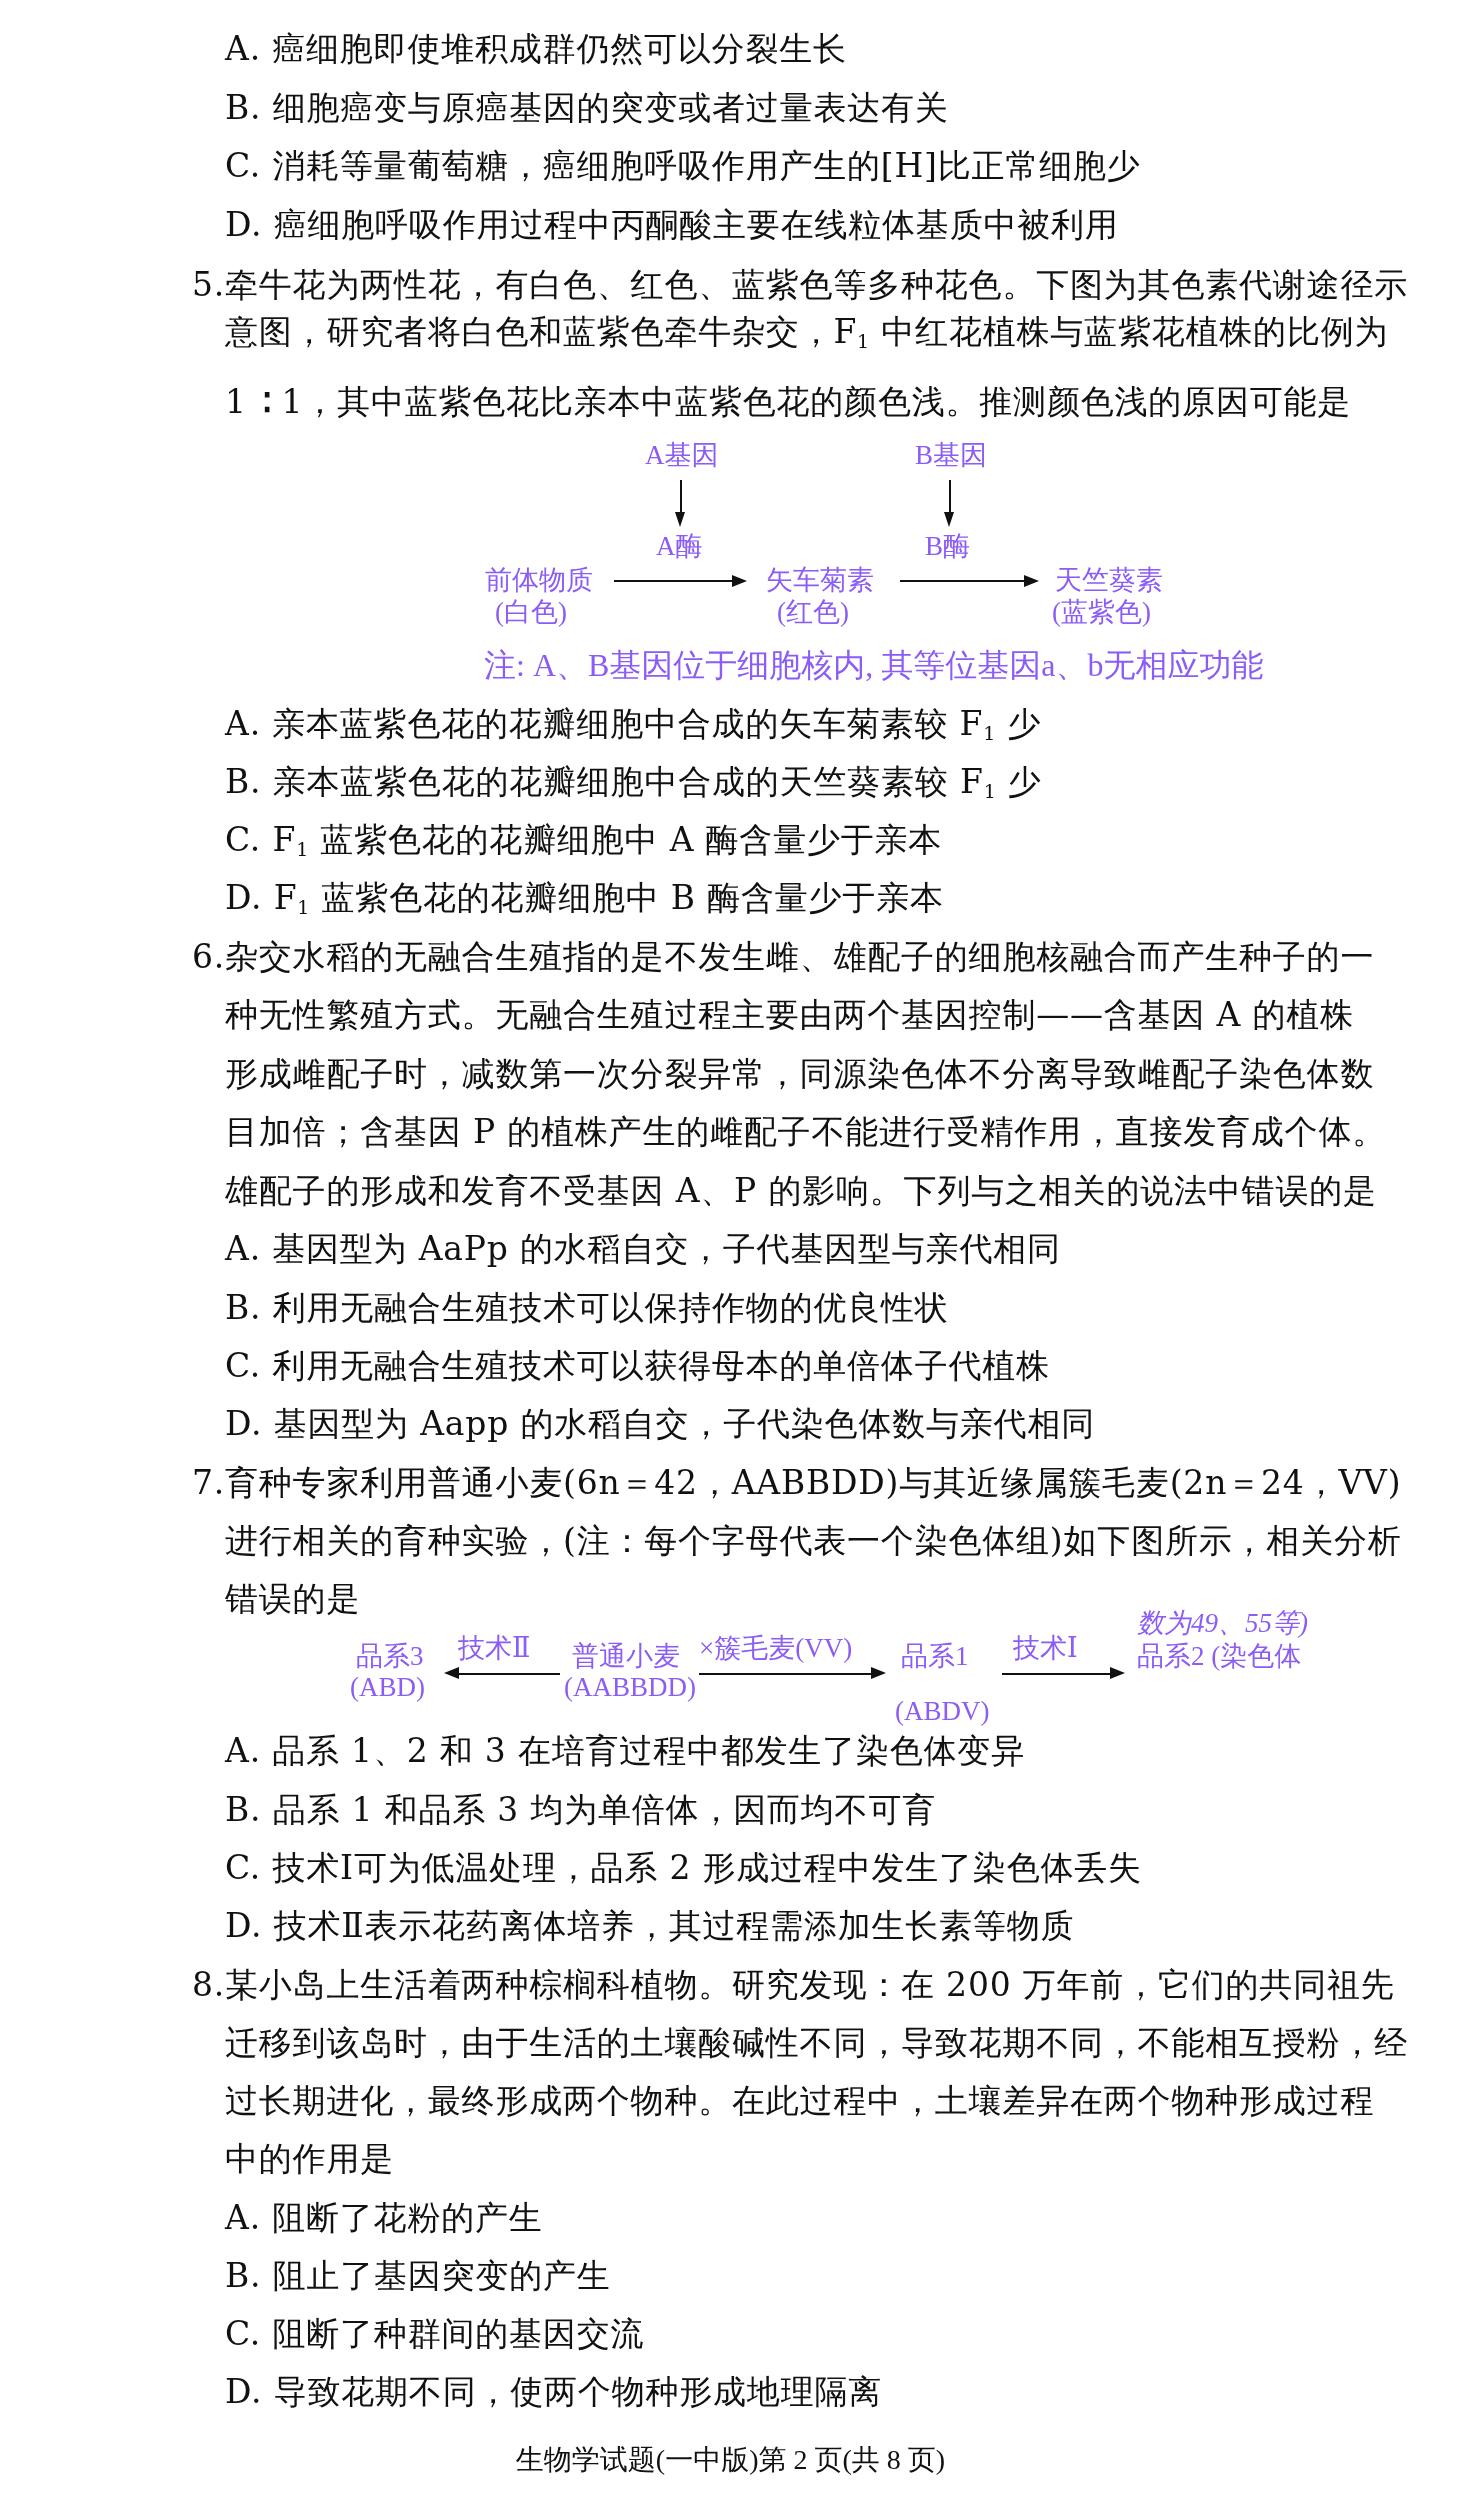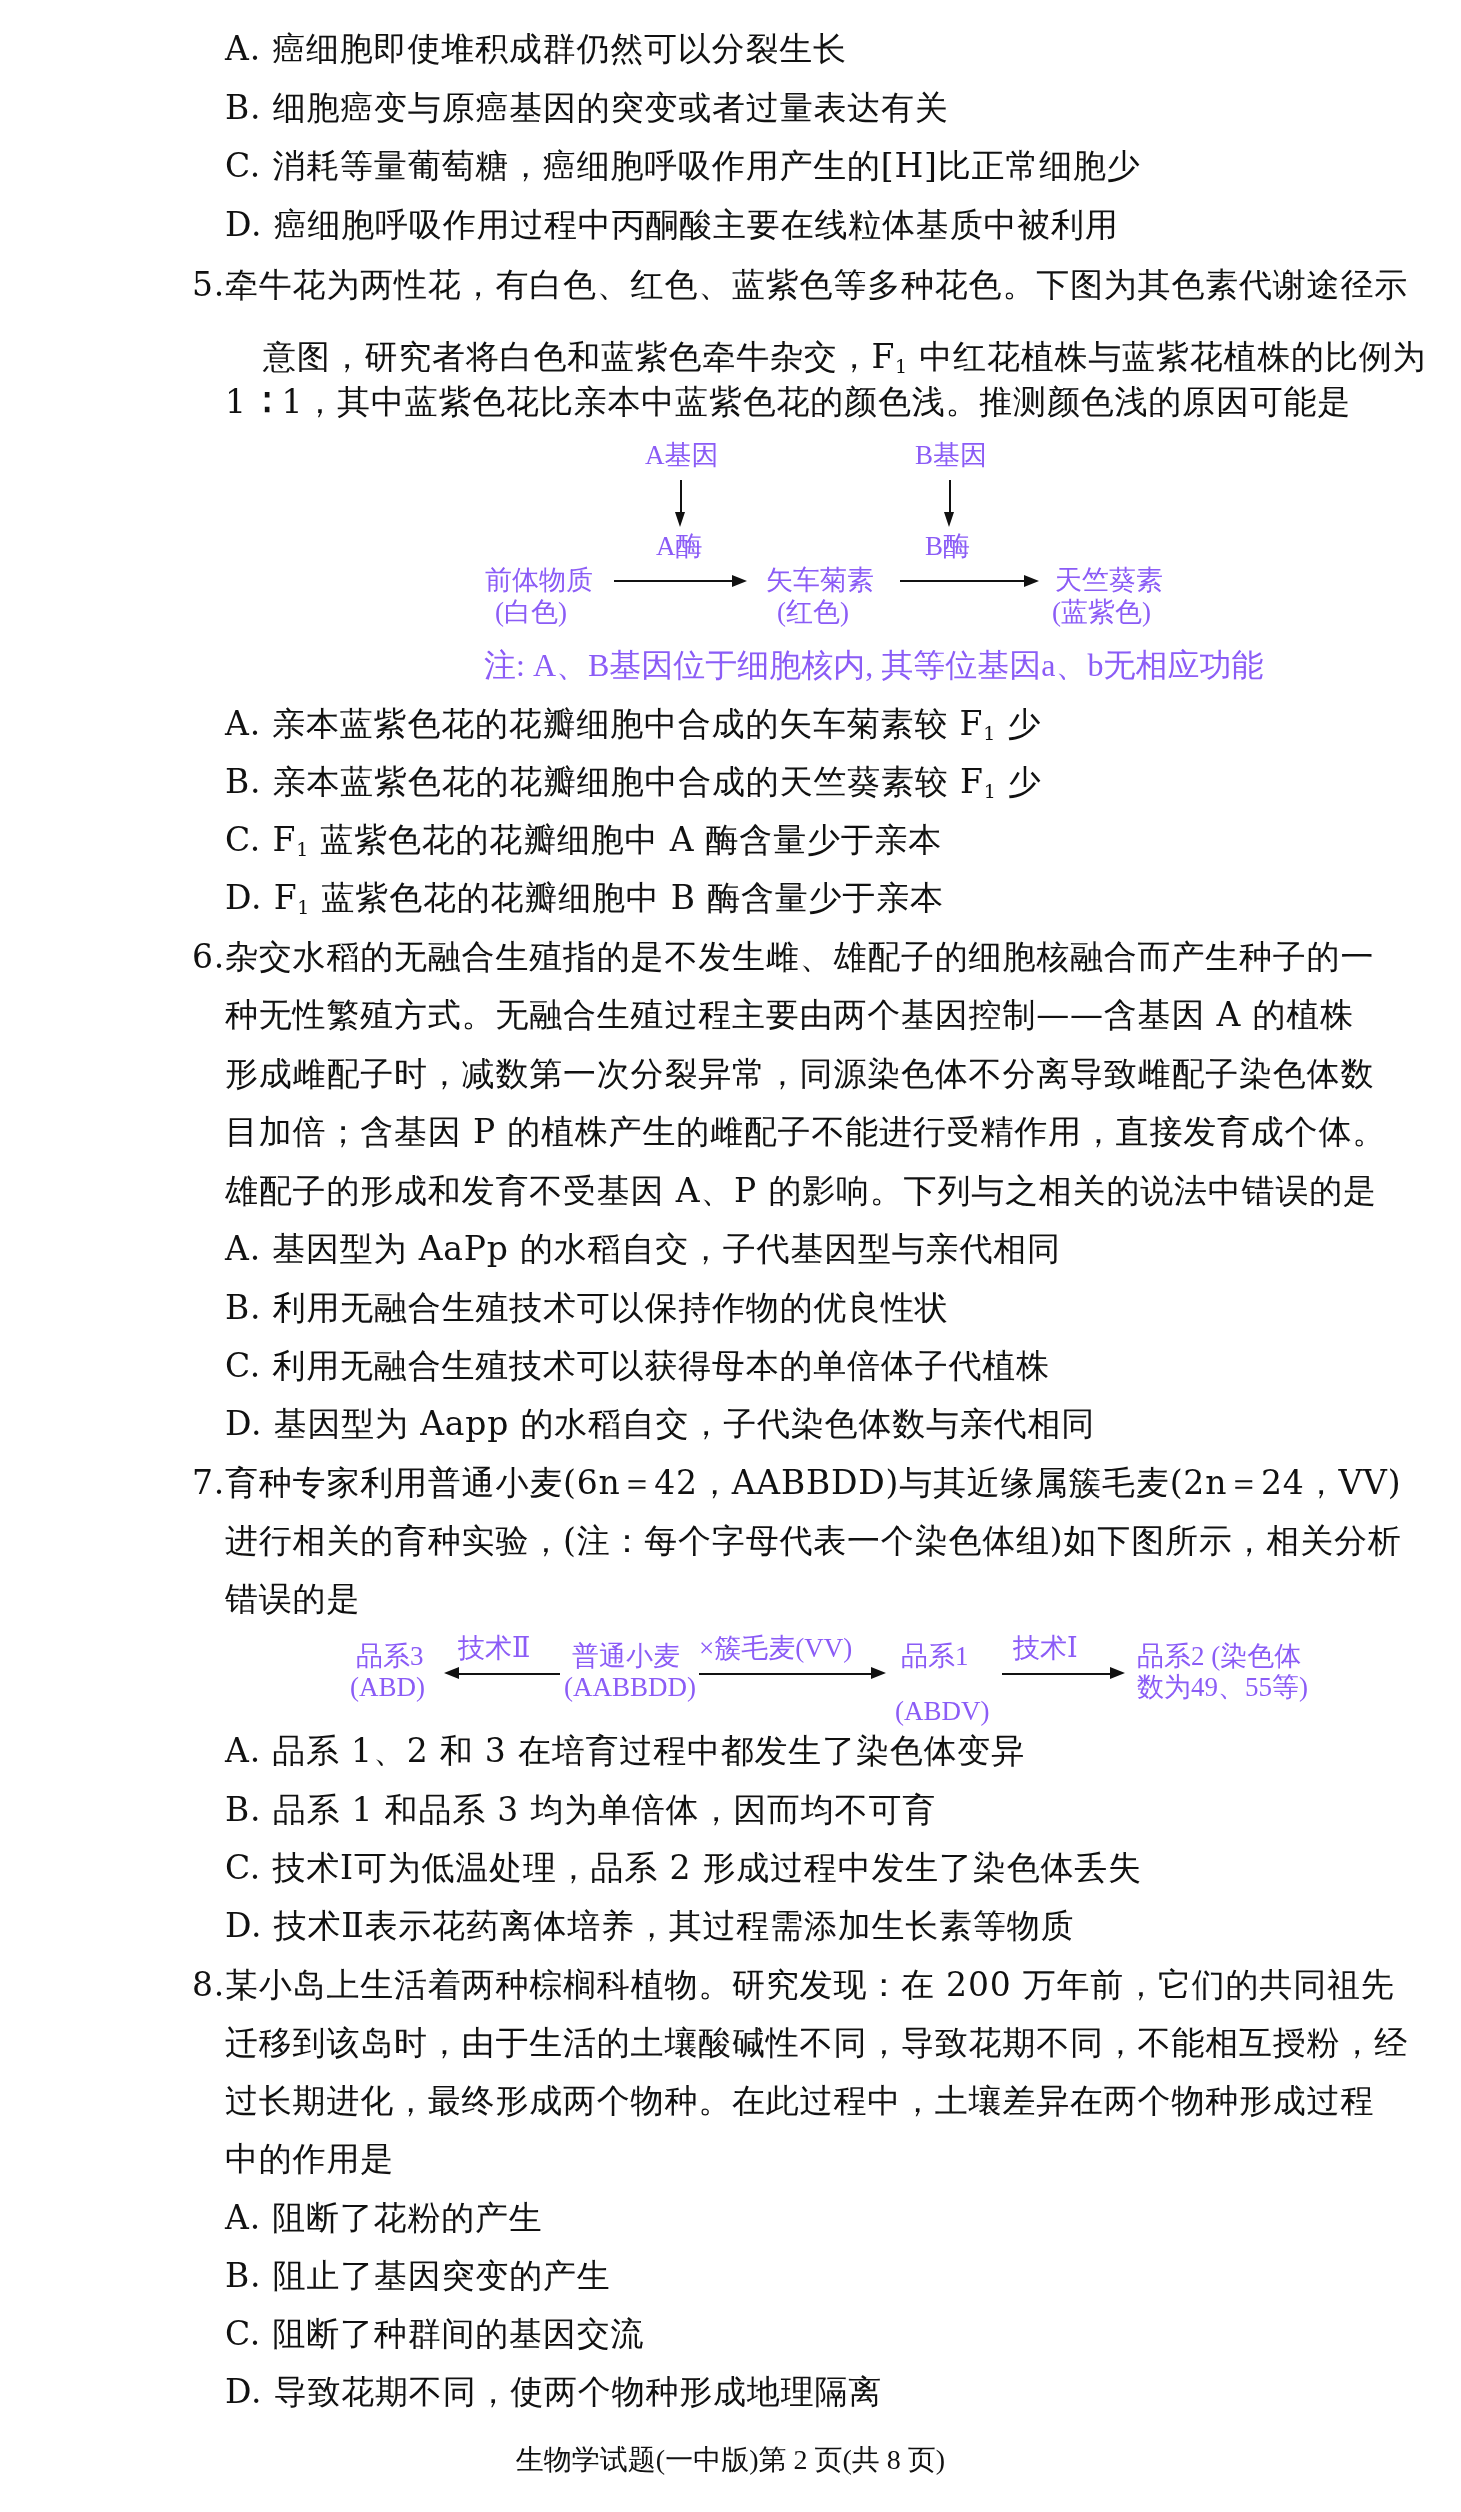--- a/index.html
+++ b/index.html
@@ -22,21 +22,21 @@
 </head>
 <body>
 
 <div class="line opt" style="top:29px;">A. 癌细胞即使堆积成群仍然可以分裂生长</div>
 <div class="line opt" style="top:88px;">B. 细胞癌变与原癌基因的突变或者过量表达有关</div>
 <div class="line opt" style="top:146px;">C. 消耗等量葡萄糖，癌细胞呼吸作用产生的[H]比正常细胞少</div>
 <div class="line opt" style="top:205px;">D. 癌细胞呼吸作用过程中丙酮酸主要在线粒体基质中被利用</div>
 
 <div class="line qnum" style="top:265px;">5.</div>
 <div class="line cont" style="top:265px;">牵牛花为两性花，有白色、红色、蓝紫色等多种花色。下图为其色素代谢途径示</div>
-<div class="line cont" style="top:337px;margin-left:38px;"><span>意图，研究者将白色和蓝紫色牵牛杂交，F</span><sub class="sub">1</sub><span> </span><span>中红花植株与蓝紫花植株的比例为</span></div>
+<div class="line cont" style="top:312px;"><span>意图，研究者将白色和蓝紫色牵牛杂交，F</span><sub class="sub">1</sub><span> </span><span>中红花植株与蓝紫花植株的比例为</span></div>
 <div class="line cont" style="top:382px;">1 ∶ 1，其中蓝紫色花比亲本中蓝紫色花的颜色浅。推测颜色浅的原因可能是</div>
 
 <div>
   <div class="dg" style="left:645px; top:440px;">A基因</div>
   <div class="vline" style="left:680px; top:480px; height:33px;"></div>
   <div class="ahead-d" style="left:675px; top:512px;"></div>
   <div class="dg" style="left:656px; top:531px;">A酶</div>
 
   <div class="dg" style="left:915px; top:440px;">B基因</div>
   <div class="vline" style="left:949px; top:480px; height:33px;"></div>
@@ -95,21 +95,21 @@
   <div class="ahead-r" style="left:871px; top:1667px;"></div>
 
   <div class="dg" style="left:901px; top:1641px;">品系1</div>
   <div class="dg" style="left:895px; top:1672px;margin-top:24px;">(ABDV)</div>
 
   <div class="dg" style="left:1013px; top:1633px;">技术Ⅰ</div>
   <div class="hline" style="left:1002px; top:1673px; width:110px;"></div>
   <div class="ahead-r" style="left:1110px; top:1667px;"></div>
 
   <div class="dg" style="left:1137px; top:1641px;">品系2 (染色体</div>
-  <div class="dg" style="left:1137px; top:1672px;">数为49、55等)</div>
+  <div class="dg" style="left:1137px; top:1608px;font-style:italic;">数为49、55等)</div>
 </div>
 
 <div class="line opt" style="top:1731px;">A. 品系 1、2 和 3 在培育过程中都发生了染色体变异</div>
 <div class="line opt" style="top:1790px;">B. 品系 1 和品系 3 均为单倍体，因而均不可育</div>
 <div class="line opt" style="top:1848px;">C. 技术Ⅰ可为低温处理，品系 2 形成过程中发生了染色体丢失</div>
 <div class="line opt" style="top:1906px;">D. 技术Ⅱ表示花药离体培养，其过程需添加生长素等物质</div>
 
 <div class="line qnum" style="top:1965px;">8.</div>
 <div class="line cont" style="top:1965px;">某小岛上生活着两种棕榈科植物。研究发现：在 200 万年前，它们的共同祖先</div>
 <div class="line cont" style="top:2023px;">迁移到该岛时，由于生活的土壤酸碱性不同，导致花期不同，不能相互授粉，经</div>

